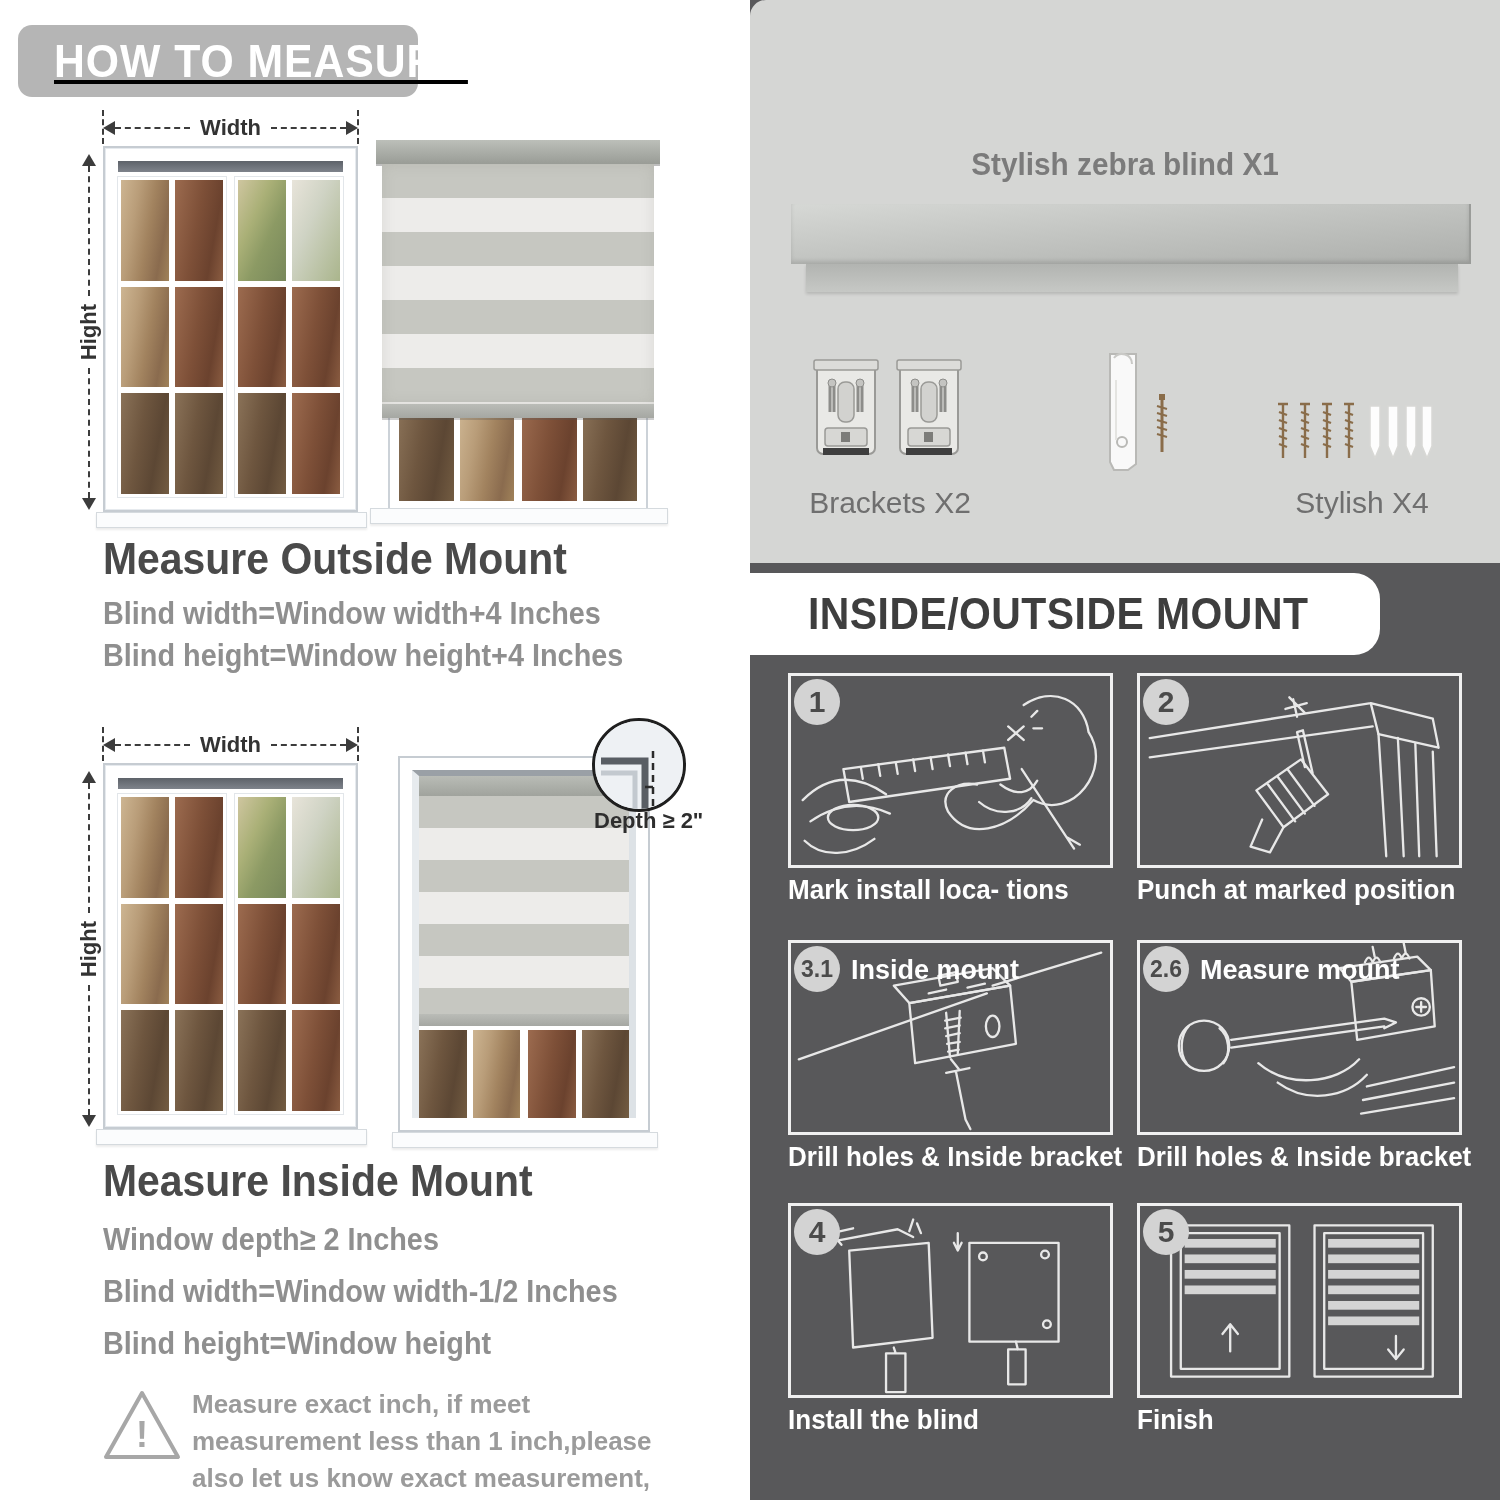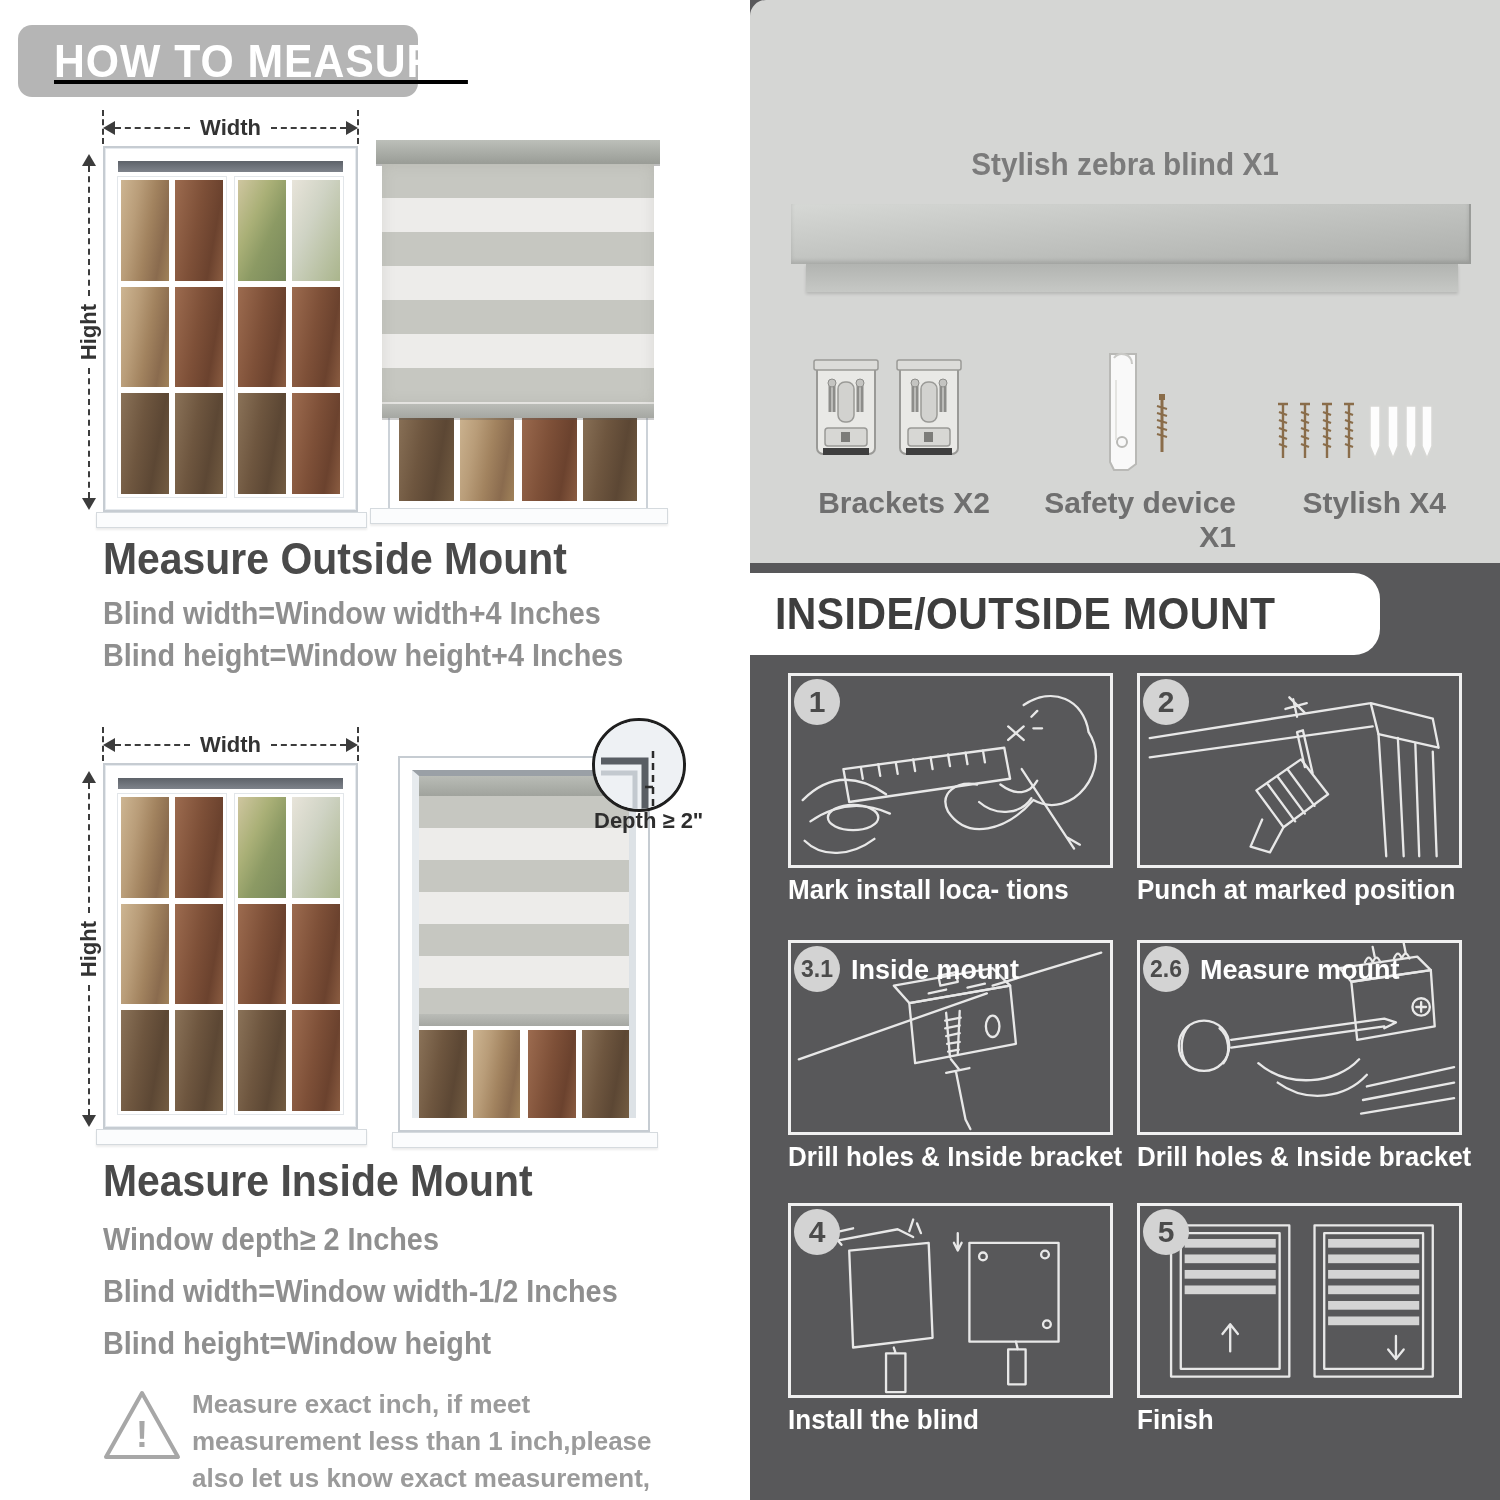--- a/index.html
+++ b/index.html
@@ -63,23 +63,23 @@
   .warn-text{position:absolute;font-size:26px;font-weight:bold;color:#9b9b9b;line-height:1.42;}
 
   
   .right-half{position:absolute;left:750px;top:0;width:750px;height:1500px;background:#58585a;}
   .inc-panel{position:absolute;left:0;top:0;width:750px;height:563px;background:#d5d6d4;border-top-left-radius:16px;}
   .h1-white{position:absolute;left:0;top:12px;width:518px;height:78px;background:#fff;border-radius:0 20px 20px 0;display:flex;align-items:center;padding-left:38px;box-sizing:border-box;}
   .h1-white span{color:#cdcdcd;font-weight:bold;font-size:43px;letter-spacing:2px;}
   .prod-lbl{position:absolute;left:0;top:146px;width:750px;text-align:center;color:#7b7b7b;font-weight:bold;font-size:32px;}
   .cassette-main{position:absolute;left:41px;top:204px;width:678px;height:60px;background:linear-gradient(175deg,#d6d8d5 0%,#c3c5c2 45%,#adafac 100%);box-shadow:inset 0 -3px 4px rgba(0,0,0,.12), 2px 0 0 #9a9c99;}
   .cassette-inner{position:absolute;left:56px;top:264px;width:652px;height:28px;background:linear-gradient(#b2b4b1,#c6c8c5);box-shadow:0 2px 3px rgba(0,0,0,.15);}
-  .inc-caption{position:absolute;color:#6f6f6f;font-weight:bold;font-size:30px;text-align:right;}
-
-  .h1-white2{position:absolute;left:0;top:573px;width:630px;height:82px;background:#fff;border-radius:0 26px 26px 0;display:flex;align-items:center;padding-left:25px;box-sizing:border-box;z-index:2;}
+  .inc-caption{position:absolute;color:#6f6f6f;font-weight:normal;font-size:30px;text-align:center;}
+
+  .h1-white2{position:absolute;left:0;top:573px;width:630px;height:82px;background:#fff;border-radius:0 26px 26px 0;display:flex;align-items:center;padding-left:25px;box-sizing:border-box;z-index:2;justify-content:center;}
   .h1-white2 span{color:#3e3e3e;font-weight:bold;font-size:44px;letter-spacing:.5px;}
 
   .tile{position:absolute;width:325px;height:195px;border:3px solid #f0f0f0;box-sizing:border-box;}
   .tile svg{position:absolute;left:0;top:0;width:100%;height:100%;}
   .badge{position:absolute;top:3px;left:3px;width:46px;height:46px;border-radius:50%;background:#d3d3d3;color:#4b4b4b;font-weight:bold;font-size:30px;display:flex;align-items:center;justify-content:center;z-index:3;}
   .badge.small-num{font-size:23px;}
   .tile-inner-lbl{position:absolute;top:12px;left:60px;color:#fff;font-weight:bold;font-size:27px;z-index:3;}
   .step-caption{position:absolute;color:#fff;font-weight:bold;font-size:28px;}
 
   .ill{stroke:#e8e8e8;stroke-width:2.4;fill:none;stroke-linecap:round;stroke-linejoin:round;}
@@ -286,21 +286,20 @@
         <path d="M14 30 v60" stroke="#e4e4e1" stroke-width="2"></path>
       </svg>
     </div>
     <div class="abs" style="left:404px;top:394px;">
       <svg width="16" height="62" viewBox="0 0 16 62">
         <rect x="5" y="0" width="6" height="6" fill="#8a6d4a"></rect>
         <path d="M8 6 V52 L8 58" stroke="#8a6d4a" stroke-width="3"></path>
         <path d="M3 12 l10 3 M3 19 l10 3 M3 26 l10 3 M3 33 l10 3 M3 40 l10 3" stroke="#8a6d4a" stroke-width="2"></path>
       </svg>
     </div>
-    <div class="inc-caption" style="left:268px;top:486px;width:218px;">Safety device X1</div>
 
     <div class="abs" style="left:520px;top:400px;">
       <svg width="164" height="66" viewBox="0 0 164 66">
         <g stroke="#8a6d4a" stroke-width="2.4">
           <path d="M8 4 h10 M13 4 V58 M9 12 l8 3 M9 20 l8 3 M9 28 l8 3 M9 36 l8 3 M9 44 l8 3"></path>
           <path d="M30 4 h10 M35 4 V58 M31 12 l8 3 M31 20 l8 3 M31 28 l8 3 M31 36 l8 3 M31 44 l8 3"></path>
           <path d="M52 4 h10 M57 4 V58 M53 12 l8 3 M53 20 l8 3 M53 28 l8 3 M53 36 l8 3 M53 44 l8 3"></path>
           <path d="M74 4 h10 M79 4 V58 M75 12 l8 3 M75 20 l8 3 M75 28 l8 3 M75 36 l8 3 M75 44 l8 3"></path>
         </g>
         <g fill="rgba(255,255,255,0.95)" stroke="#d8d8d5" stroke-width="1.5">

